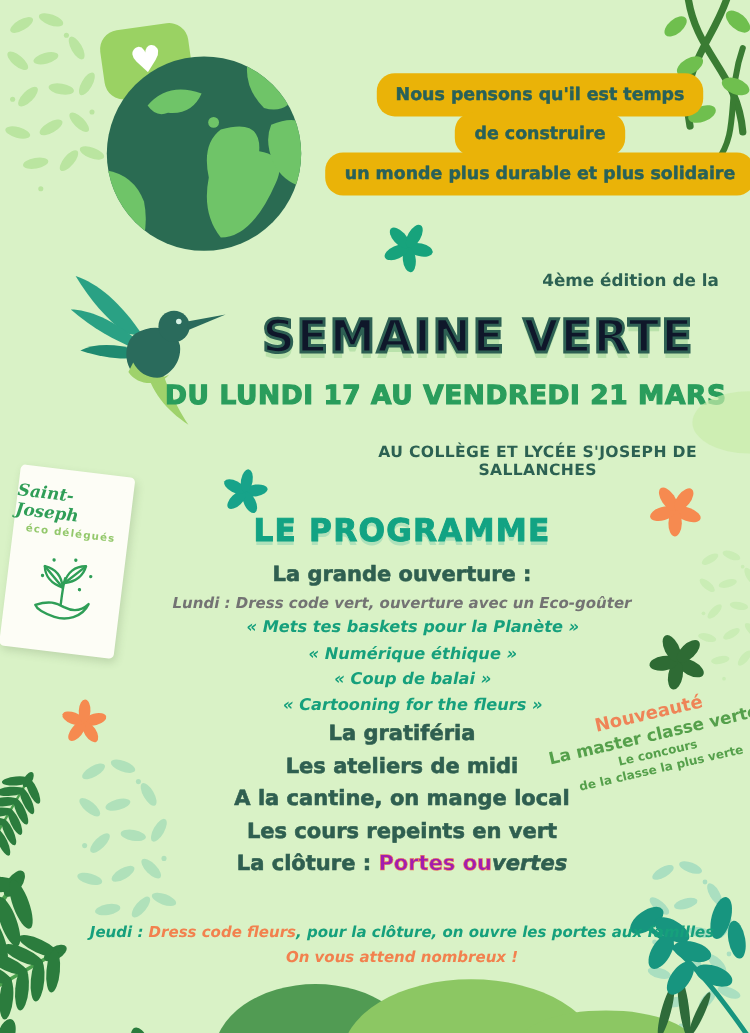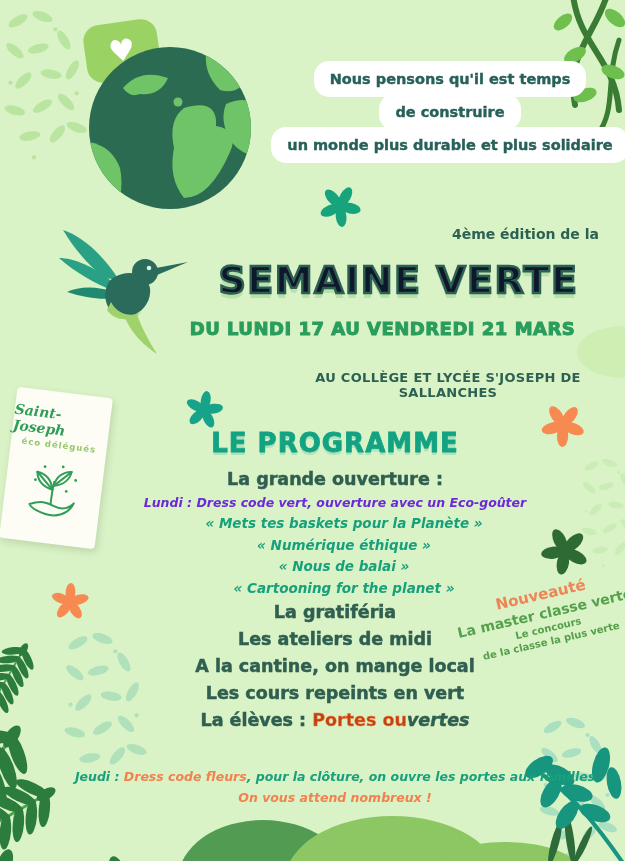--- a/index.html
+++ b/index.html
@@ -3,43 +3,43 @@
 <meta charset="utf-8">
 <style>
   html,body{margin:0;padding:0;background:#eef5e4;}
   body{font-family:"DejaVu Sans",sans-serif;}
   .poster{position:relative;width:625px;height:861px;margin:0 auto;background:#d9f2c6;overflow:hidden;}
   .abs{position:absolute;}
   .noselect{user-select:none;}
 
   
   .banner{left:275px;top:64px;width:350px;display:flex;flex-direction:column;align-items:center;z-index:6;}
-  .pill{background:#ffffff;color:#28615a;font-weight:700;font-size:14.5px;line-height:20px;
+  .pill{background:#eab308;color:#28615a;font-weight:700;font-size:14.5px;line-height:20px;
         padding:8px 16px;border-radius:15px;white-space:nowrap;margin-top:-3px;
         -webkit-text-stroke:0.4px #28615a;}
 
   
   .edition{right:26px;top:226px;color:#2c6152;font-weight:800;font-size:14px;z-index:6;}
   .title{left:156px;top:258px;width:485px;text-align:center;color:#0f172a;font-weight:900;
          font-size:38px;letter-spacing:1.5px;-webkit-text-stroke:2.4px #2d6053;z-index:5;
          text-shadow:0 5px 0 rgba(158,214,150,0.55);}
-  .dates{left:140px;top:318px;width:485px;text-align:center;color:#2a9d5c;font-weight:900;
-         font-size:18px;letter-spacing:0.5px;-webkit-text-stroke:1px #2a9d5c;z-index:5;}
+  .dates{left:129px;top:318px;width:485px;text-align:center;color:#2a9d5c;font-weight:900;
+         font-size:22px;letter-spacing:0.5px;-webkit-text-stroke:1px #2a9d5c;z-index:5;}
   .location{left:268px;top:370px;width:360px;text-align:center;color:#2c6152;font-weight:800;
             font-size:13px;letter-spacing:0.3px;z-index:6;}
 
   
   .prog-heading{left:35px;top:428px;width:600px;text-align:center;color:#12a383;font-weight:900;
                 font-size:26px;letter-spacing:1px;-webkit-text-stroke:0.8px #12a383;
                 text-shadow:0 3px 0 rgba(164,220,182,0.8);z-index:6;}
   .program{left:35px;top:466px;width:600px;display:flex;flex-direction:column;align-items:center;z-index:6;}
   .p-head{color:#2f5f50;font-weight:800;font-size:17.5px;line-height:27px;text-align:center;-webkit-text-stroke:0.5px #2f5f50;}
-  .p-sub{color:#6d28d9;font-weight:700;font-style:italic;font-size:12.5px;line-height:20px;}
+  .p-sub{color:#737373;font-weight:700;font-style:italic;font-size:12.5px;line-height:20px;}
   .p-quote{color:#16a07c;font-weight:700;font-style:italic;font-size:13.5px;line-height:21.5px;margin-left:18px;}
-  .orange{color:#c2410c;-webkit-text-stroke:0.5px #f2814e;}
+  .orange{color:#a21caf;-webkit-text-stroke:0.5px #f2814e;}
   .it{font-style:italic;}
 
   
   .novelty{left:448px;top:584px;width:195px;text-align:center;transform:rotate(-13deg);z-index:7;}
   .nov-label{color:#ef8457;font-weight:800;font-size:15px;line-height:20px;}
   .nov-title{color:#55a04b;font-weight:800;font-size:14px;line-height:18px;}
   .nov-sub{color:#55a04b;font-weight:700;font-size:10px;line-height:13px;}
 
   
   .footer{left:35px;top:766px;width:600px;display:flex;flex-direction:column;align-items:center;z-index:7;}
@@ -225,27 +225,27 @@
       </g>
     </svg>
   </div>
 
   <div class="prog-heading abs">LE PROGRAMME</div>
   <div class="program abs">
     <div class="p-head">La grande ouverture :</div>
     <div class="p-sub">Lundi : Dress code vert, ouverture avec un Eco-goûter</div>
     <div class="p-quote">« Mets tes baskets pour la Planète »</div>
     <div class="p-quote">« Numérique éthique »</div>
-    <div class="p-quote">« Nous de balai »</div>
-    <div class="p-quote">« Cartooning for the planet »</div>
+    <div class="p-quote">« Coup de balai »</div>
+    <div class="p-quote">« Cartooning for the fleurs »</div>
     <div class="p-head">La gratiféria</div>
     <div class="p-head">Les ateliers de midi</div>
     <div class="p-head">A la cantine, on mange local</div>
     <div class="p-head">Les cours repeints en vert</div>
-    <div class="p-head"><span>La élèves : </span><span class="orange">Portes ou</span><span class="it">vertes</span></div>
+    <div class="p-head"><span>La clôture : </span><span class="orange">Portes ou</span><span class="it">vertes</span></div>
   </div>
 
   <div class="novelty abs">
     <div class="nov-label">Nouveauté</div>
     <div class="nov-title">La master classe verte</div>
     <div class="nov-sub">Le concours</div>
     <div class="nov-sub">de la classe la plus verte</div>
   </div>
 
   <div class="footer abs">

